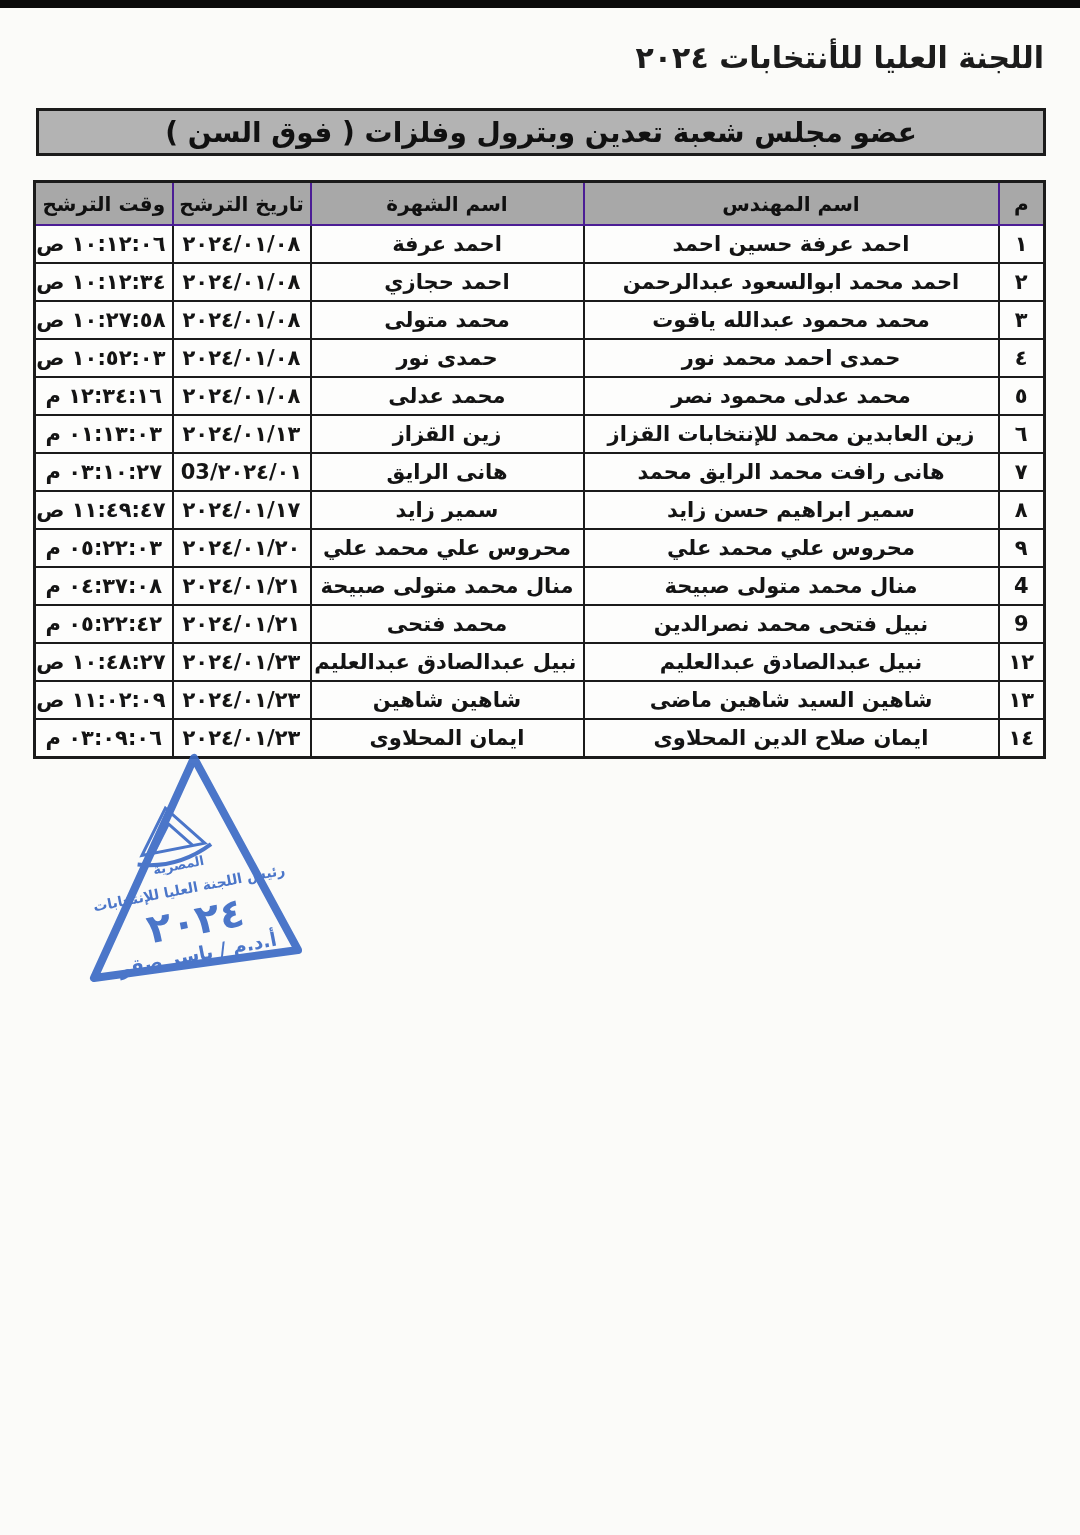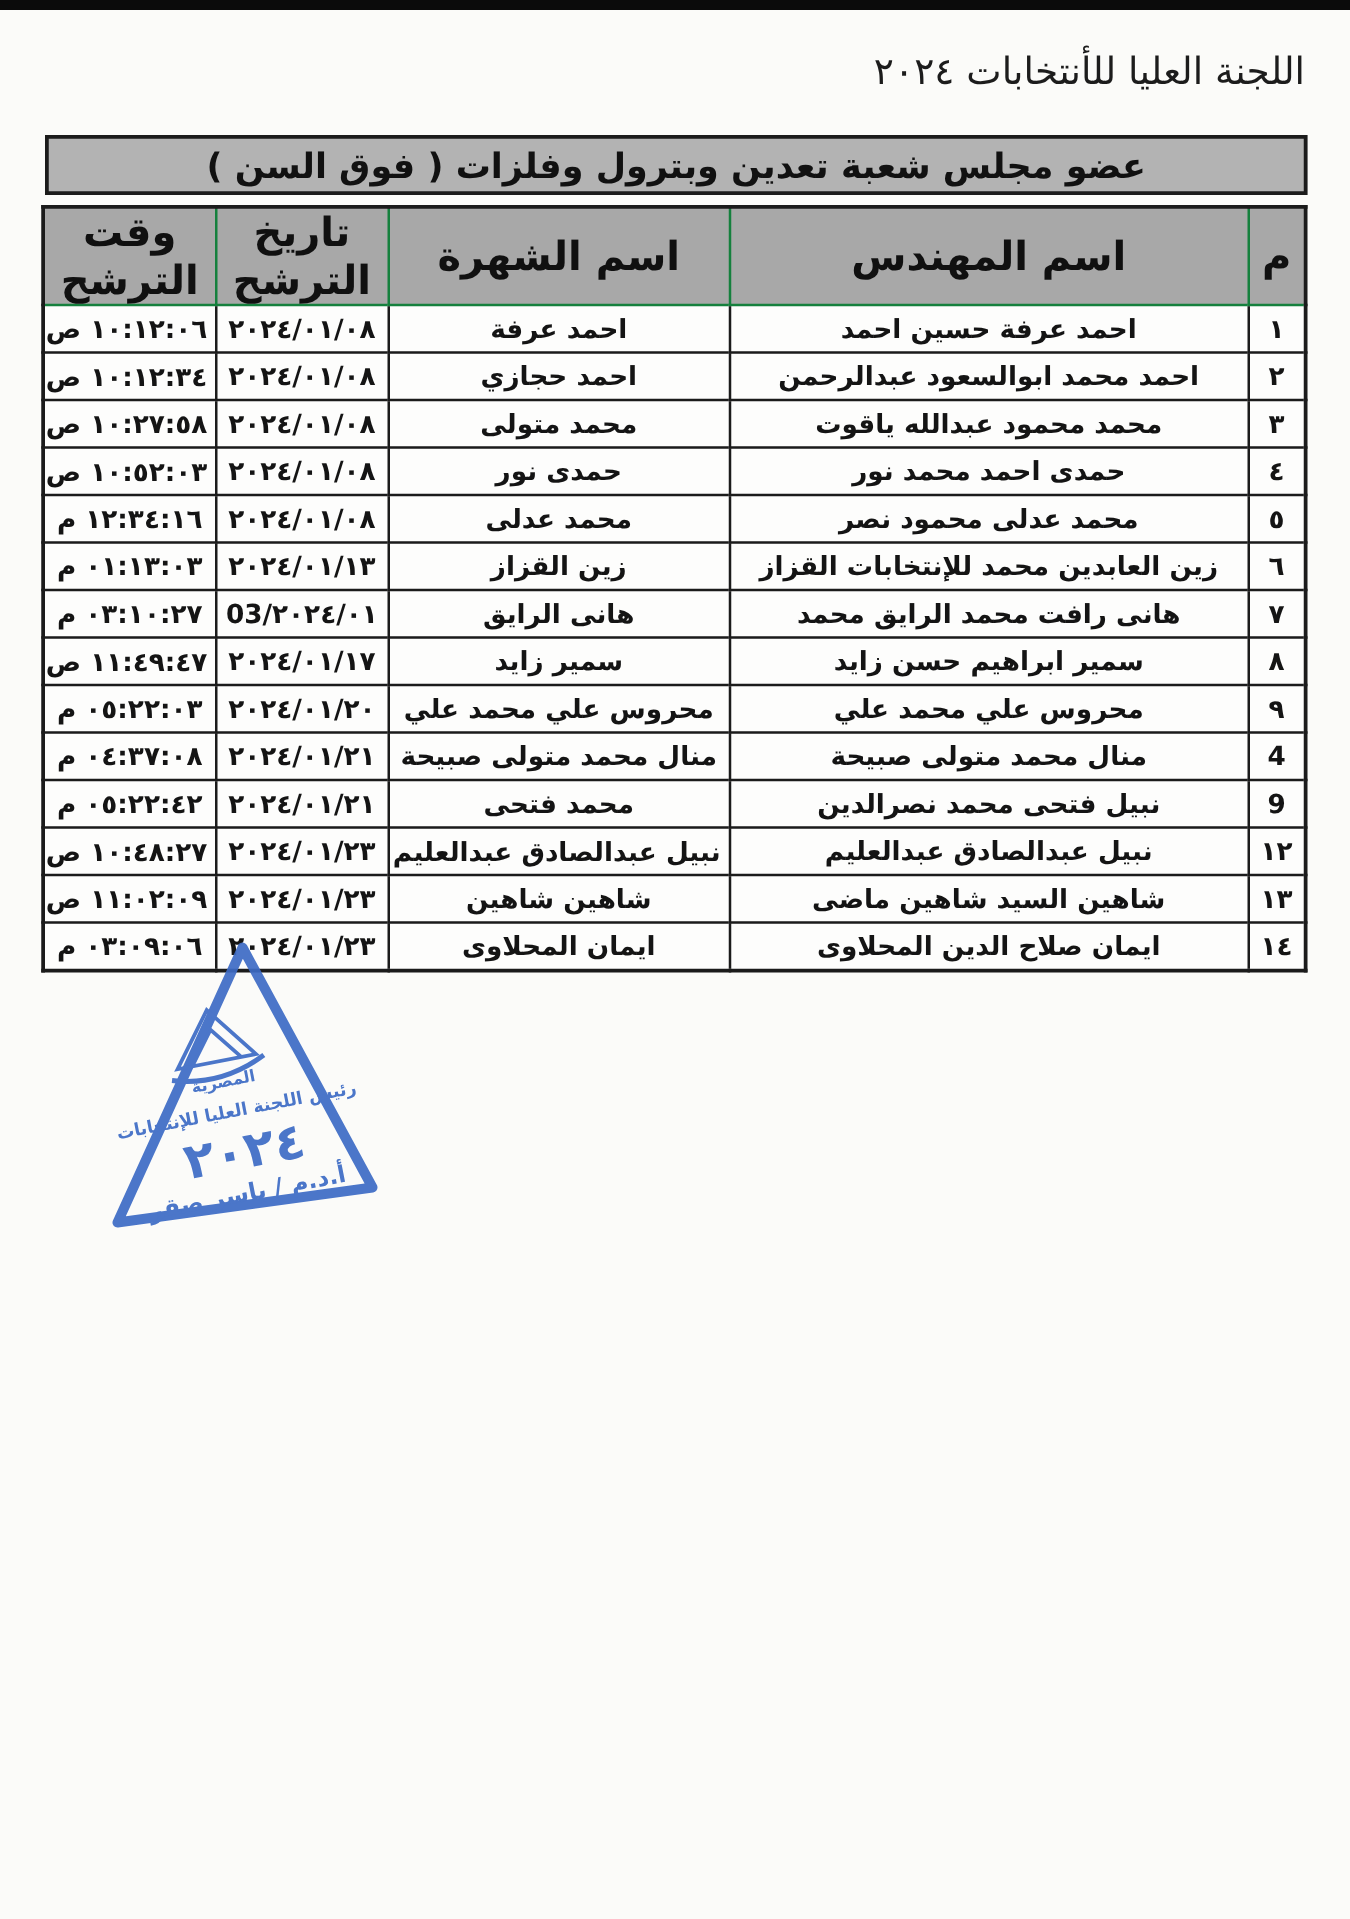--- a/index.html
+++ b/index.html
@@ -19,55 +19,55 @@
     position: absolute;
     left: 0; top: 0;
     width: 1080px; height: 8px;
     background: #0b0b0b;
   }
   .page-header {
     position: absolute;
     top: 40px;
     right: 36px;
     font-size: 30px;
-    font-weight: normal;
+    font-weight: bold;
     color: #1c1c1c;
     letter-spacing: 0.5px;
   }
   .doc-table-wrap {
     position: absolute;
     top: 108px;
     right: 34px;
     width: 1010px;
   }
   .table-title-bar {
     box-sizing: border-box;
     width: 100%;
     height: 48px;
     background: #b3b3b3;
     border: 3px solid #1b1b1b;
     text-align: center;
     font-size: 28px;
     font-weight: bold;
     line-height: 44px;
     color: #111;
-    margin-bottom: 8px;
+    margin-bottom: 24px;
   }
   table.candidates {
     width: 100%;
     border-collapse: collapse;
     table-layout: fixed;
     border: 3px solid #1b1b1b;
   }
   table.candidates th {
     background: #a8a8a8;
     height: 41px;
-    font-size: 32px;
-    font-weight: bold;
-    border: 2px solid #15803d;
+    font-size: 20px;
+    font-weight: bold;
+    border: 2px solid #4c1d95;
     text-align: center;
     color: #101010;
     padding: 0 4px;
   }
   table.candidates td {
     height: 36px;
     font-size: 21px;
     font-weight: bold;
     border: 2px solid #1b1b1b;
     text-align: center;

